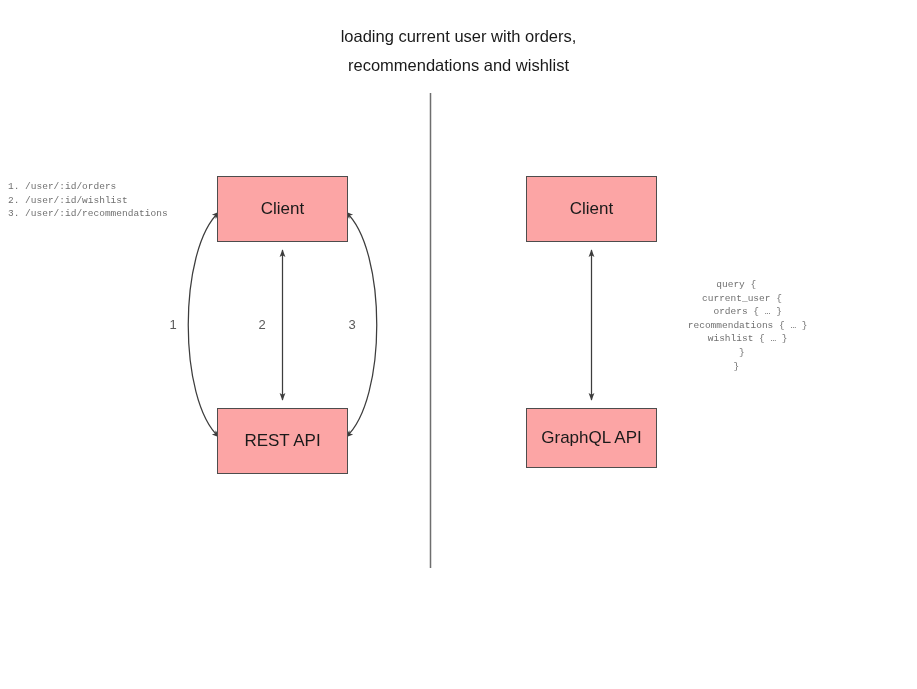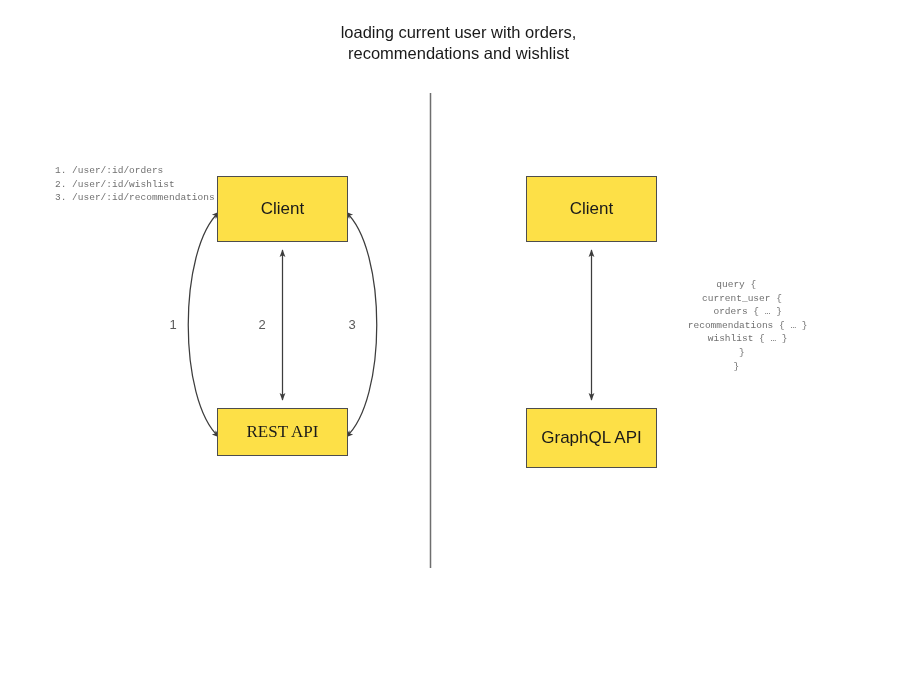--- a/index.html
+++ b/index.html
@@ -24,55 +24,55 @@
     height: 689px;
   }
 
   .diagram-title {
     position: absolute;
     left: 0;
     top: 22px;
     width: 917px;
     text-align: center;
     font-size: 16.5px;
-    line-height: 21px;
+    line-height: 29px;
     color: #1a1a1a;
     font-family: "Liberation Sans", sans-serif;
     white-space: pre-line;
   }
 
   
   .node-box {
     position: absolute;
     box-sizing: border-box;
-    background: #fde047;
+    background: #fca5a5;
     border: 1.4px solid #4d4d4d;
     display: flex;
     align-items: center;
     justify-content: center;
     color: #1a1a1a;
     font-family: "Liberation Sans", sans-serif;
     font-size: 17px;
   }
 
   #box-client-rest   { left: 217px; top: 176px; width: 131px; height: 66px; }
-  #box-rest-api      { left: 217px; top: 408px; width: 131px; height: 48px; font-family: Liberation Serif, serif; }
+  #box-rest-api      { left: 217px; top: 408px; width: 131px; height: 66px; }
   #box-client-gql    { left: 526px; top: 176px; width: 131px; height: 66px; }
   #box-graphql-api   { left: 526px; top: 408px; width: 131px; height: 60px; }
 
   
   .code-block {
     position: absolute;
     font-family: "Liberation Mono", "DejaVu Sans Mono", monospace;
     font-size: 9.5px;
     line-height: 13.6px;
     color: #707070;
     white-space: pre;
   }
-  #rest-endpoint-list { left: 8px;   top: 164px; margin-left: 47px; }
+  #rest-endpoint-list { left: 8px;   top: 180px; }
   #graphql-query      { left: 665px; top: 278px; text-align: center; }
 
   
   .edge-label {
     position: absolute;
     font-family: "Liberation Sans", sans-serif;
     font-size: 13px;
     color: #5a5a5a;
     text-align: center;
     width: 20px;

